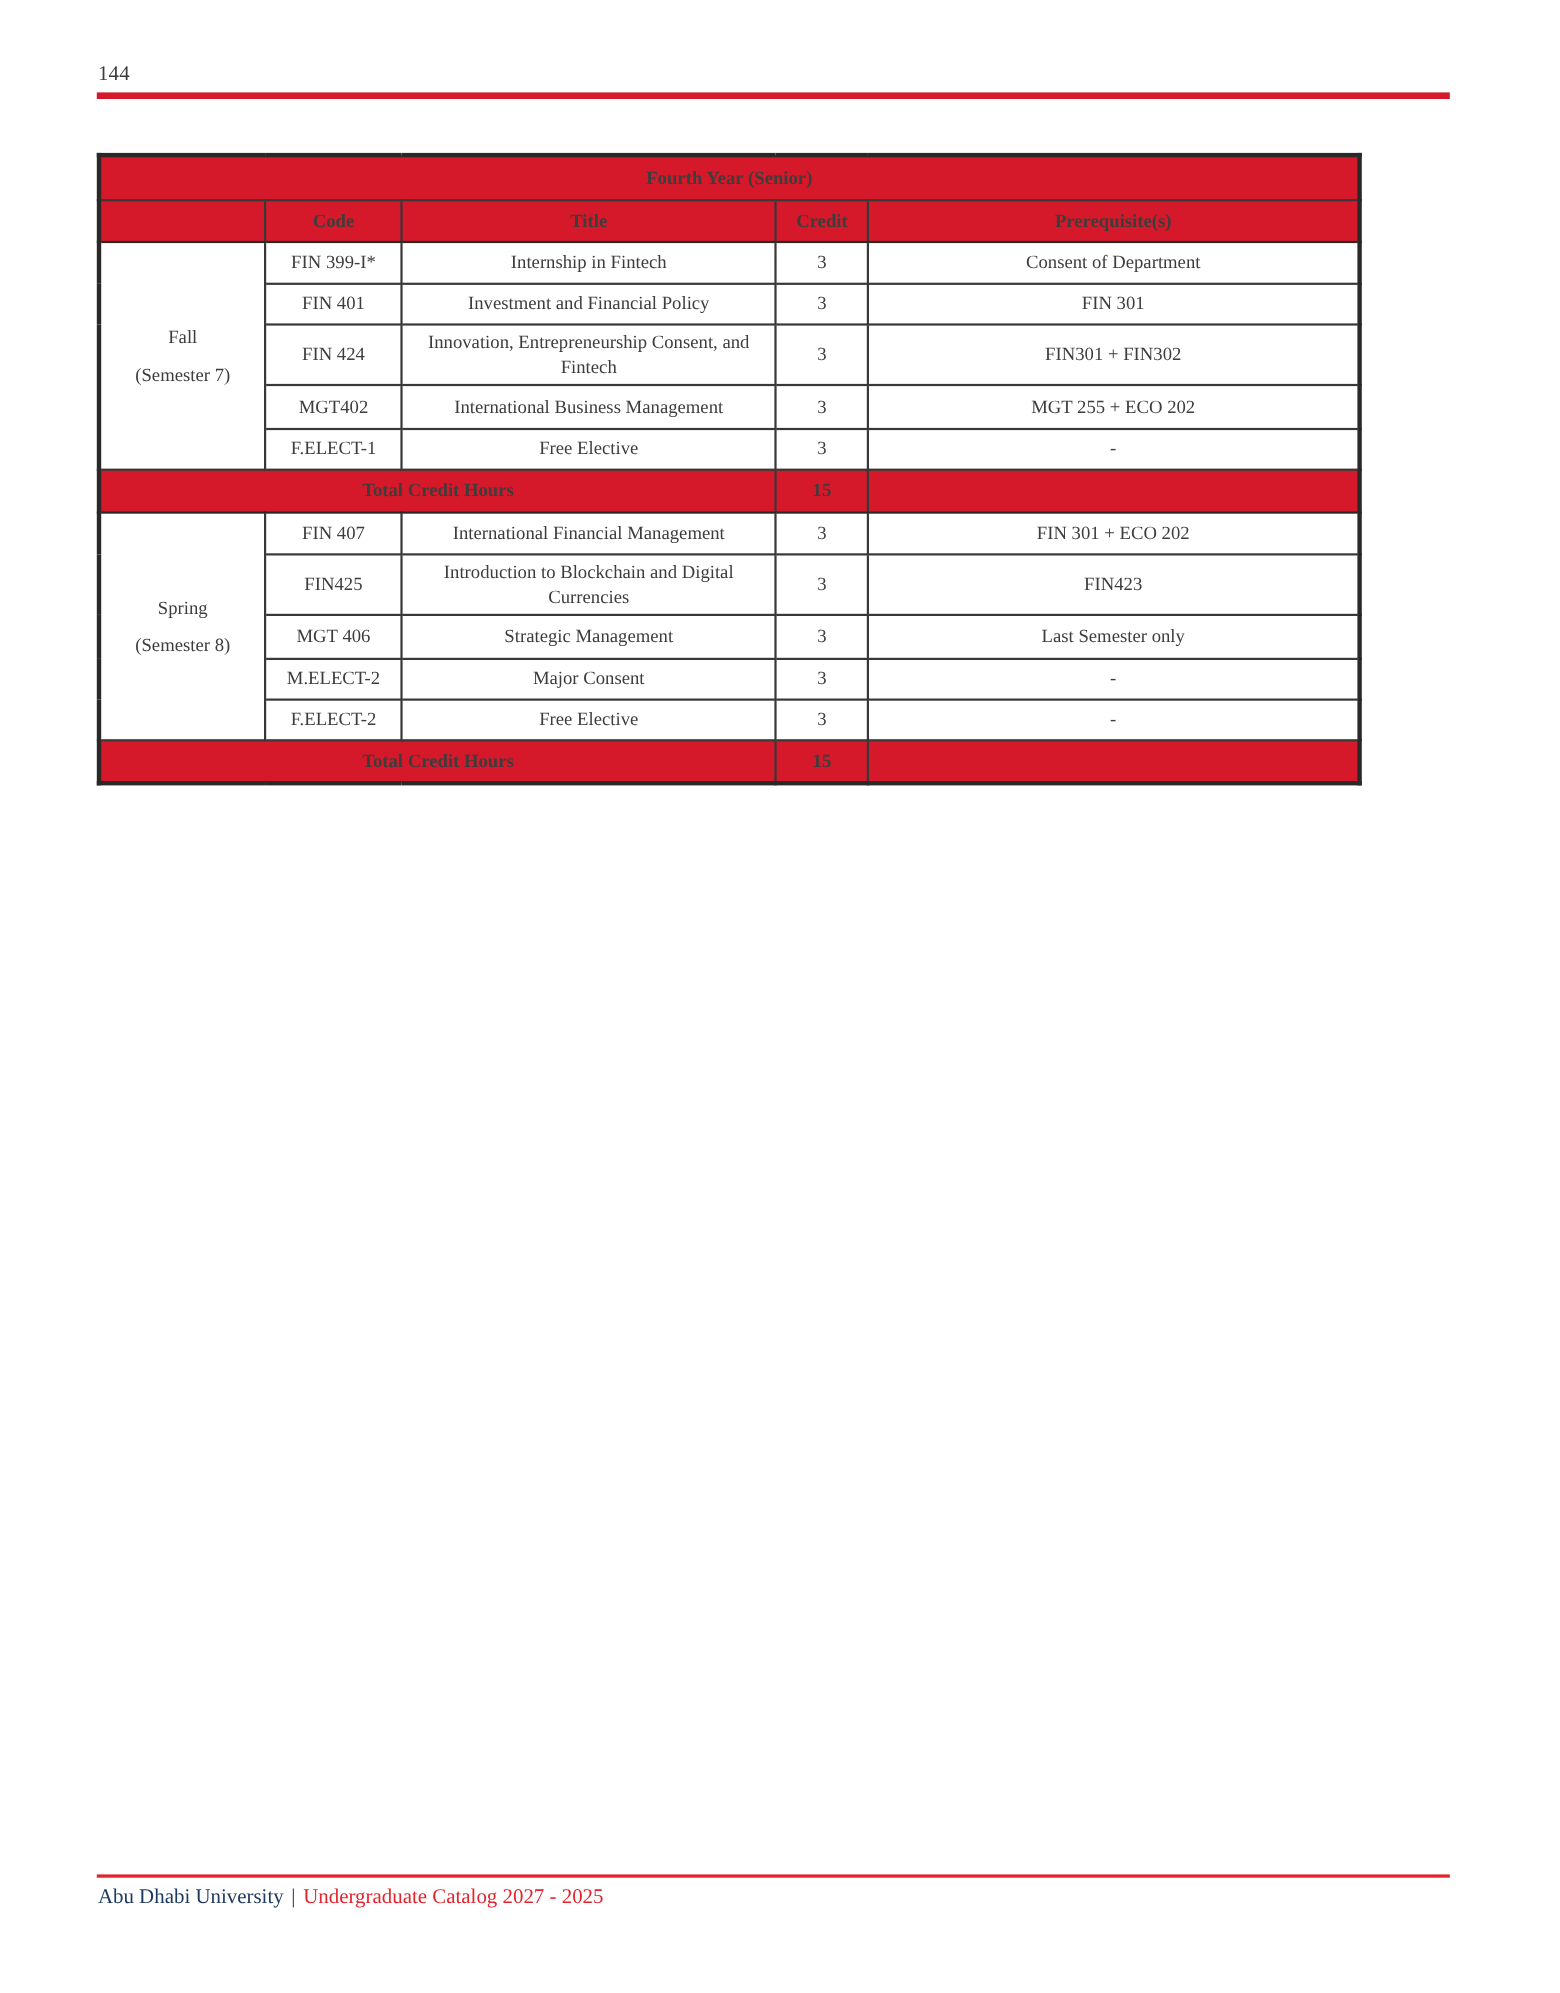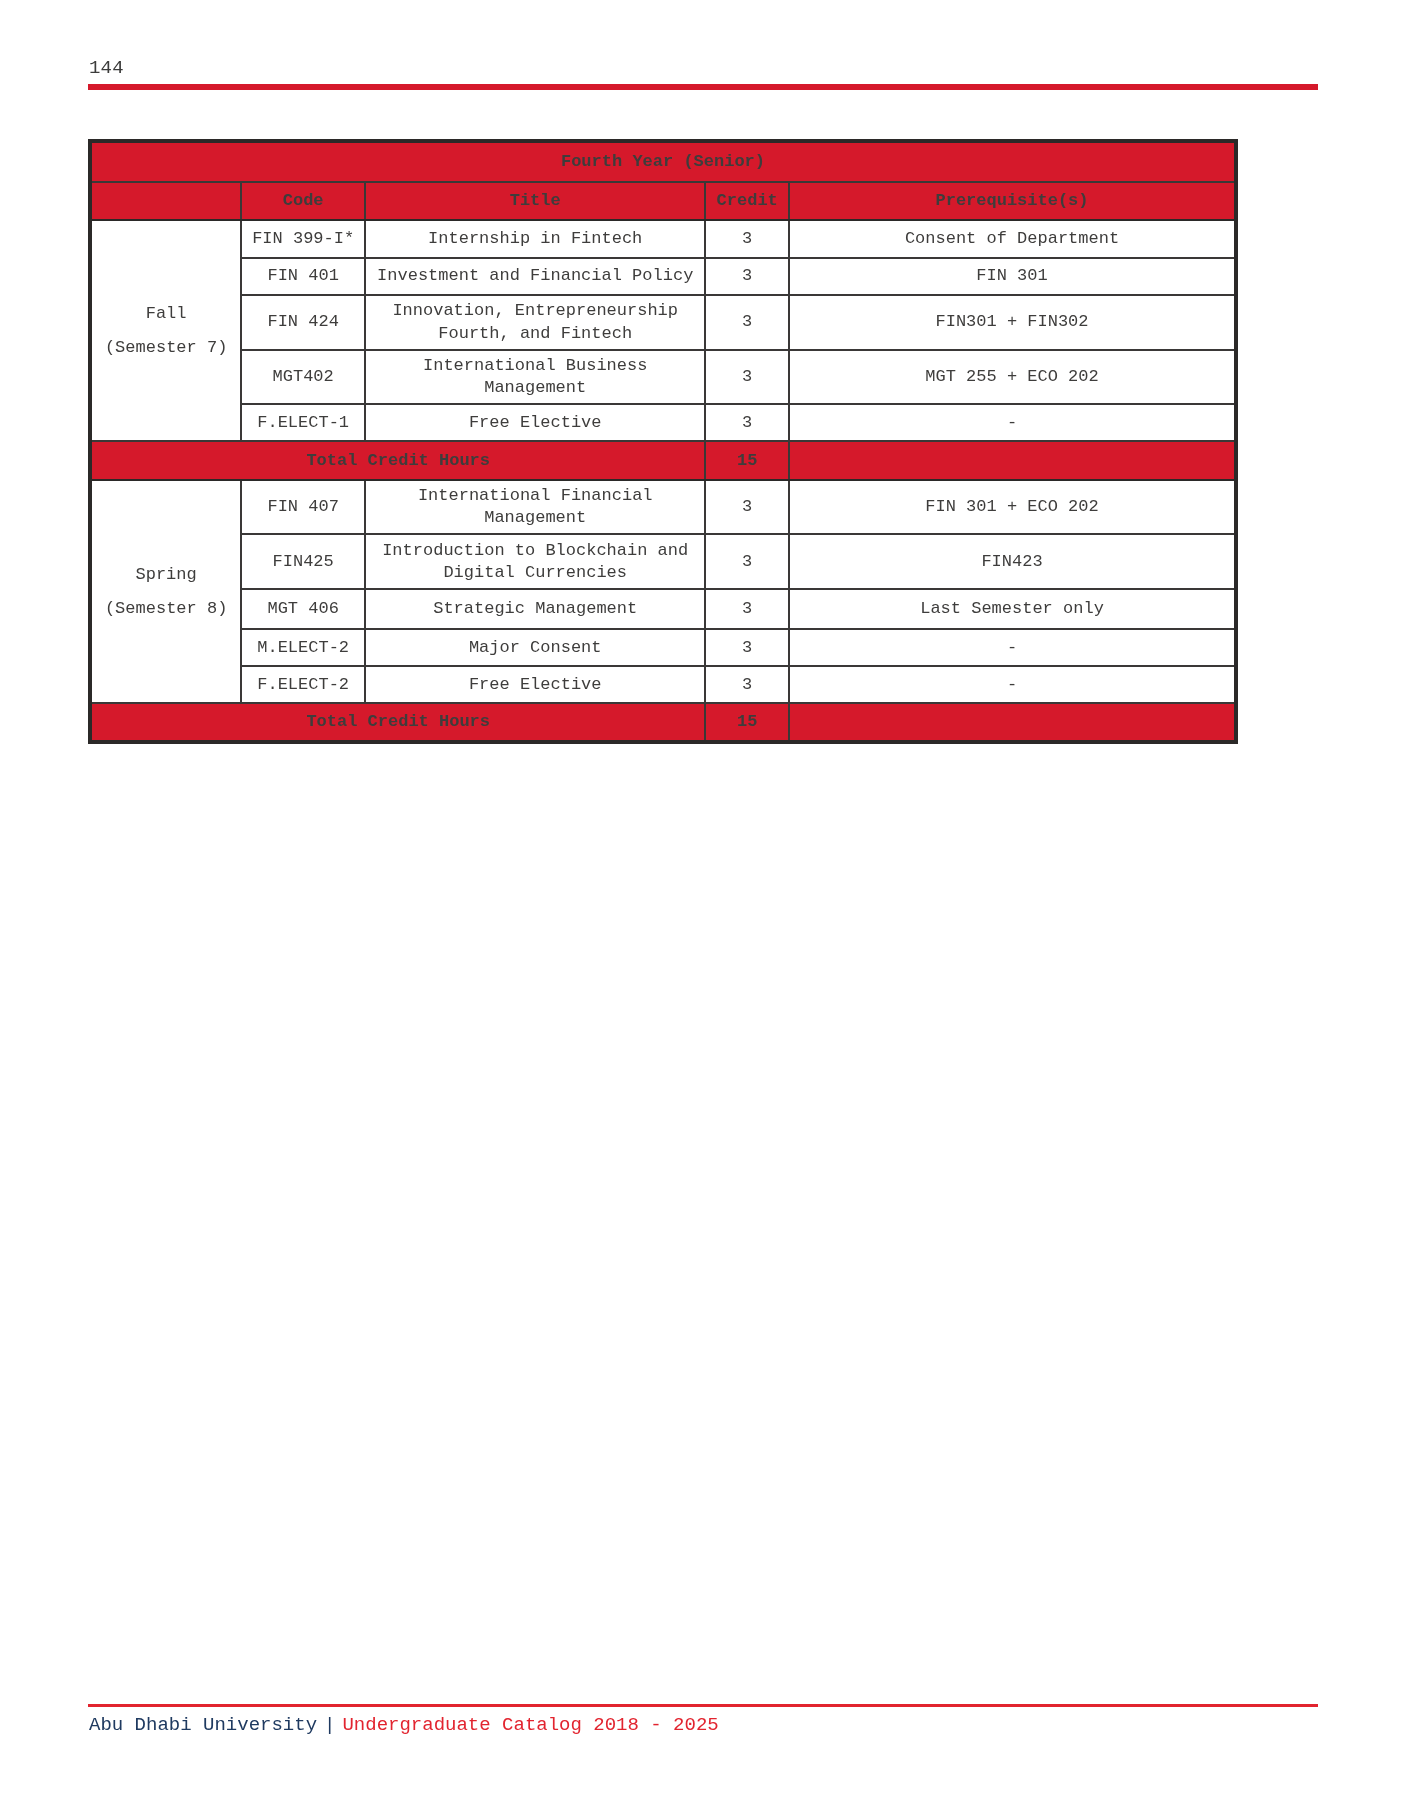--- a/index.html
+++ b/index.html
@@ -9,21 +9,21 @@
     --ink:#2B2928;
     --text:#3E3D3C;
   }
   *{box-sizing:border-box;margin:0;padding:0;}
   html,body{background:#ffffff;}
   .page{
     position:relative;
     width:1418px;
     height:1812px;
     background:#ffffff;
-    font-family:Liberation Mono, monospace;
+    font-family:Liberation Serif, serif;
     overflow:hidden;
   }
   .page-number{
     position:absolute;
     left:89px;
     top:57px;
     font-size:19px;
     color:#3C3C3B;
     letter-spacing:0.2px;
   }
@@ -151,21 +151,21 @@
           <td>Consent of Department</td>
         </tr>
         <tr class="h37">
           <td>FIN 401</td>
           <td class="title-col">Investment and Financial Policy</td>
           <td>3</td>
           <td>FIN 301</td>
         </tr>
         <tr class="h55">
           <td>FIN 424</td>
-          <td class="title-col">Innovation, Entrepreneurship Fourth, and Fintech</td>
+          <td class="title-col">Innovation, Entrepreneurship Consent, and Fintech</td>
           <td>3</td>
           <td>FIN301 + FIN302</td>
         </tr>
         <tr class="h40">
           <td>MGT402</td>
           <td class="title-col">International Business Management</td>
           <td>3</td>
           <td>MGT 255 + ECO 202</td>
         </tr>
         <tr class="h37">
@@ -218,16 +218,16 @@
           <td colspan="3" class="red">Total Credit Hours</td>
           <td class="red">15</td>
           <td class="red"></td>
         </tr>
       </tbody>
     </table>
   </div>
 
   <div class="footer-rule"></div>
   <div class="footer-text">
-    <span class="footer-institution">Abu Dhabi University</span><span class="footer-sep">|</span><span class="footer-catalog">Undergraduate Catalog 2018 - 2025</span>
+    <span class="footer-institution">Abu Dhabi University</span><span class="footer-sep">|</span><span class="footer-catalog">Undergraduate Catalog 2027 - 2025</span>
   </div>
 
 </div>
 
 </body></html>

